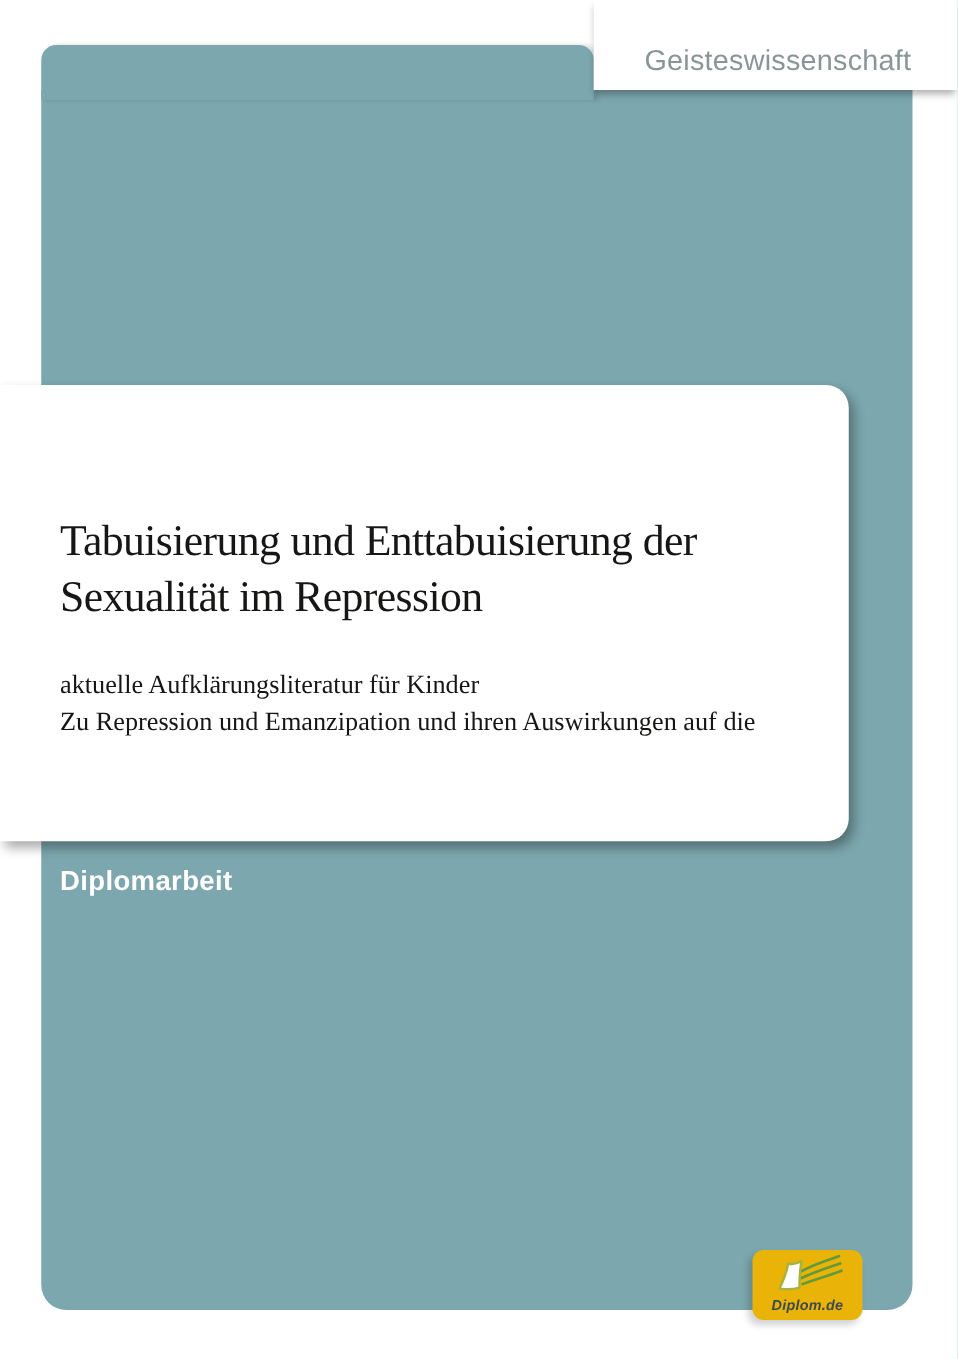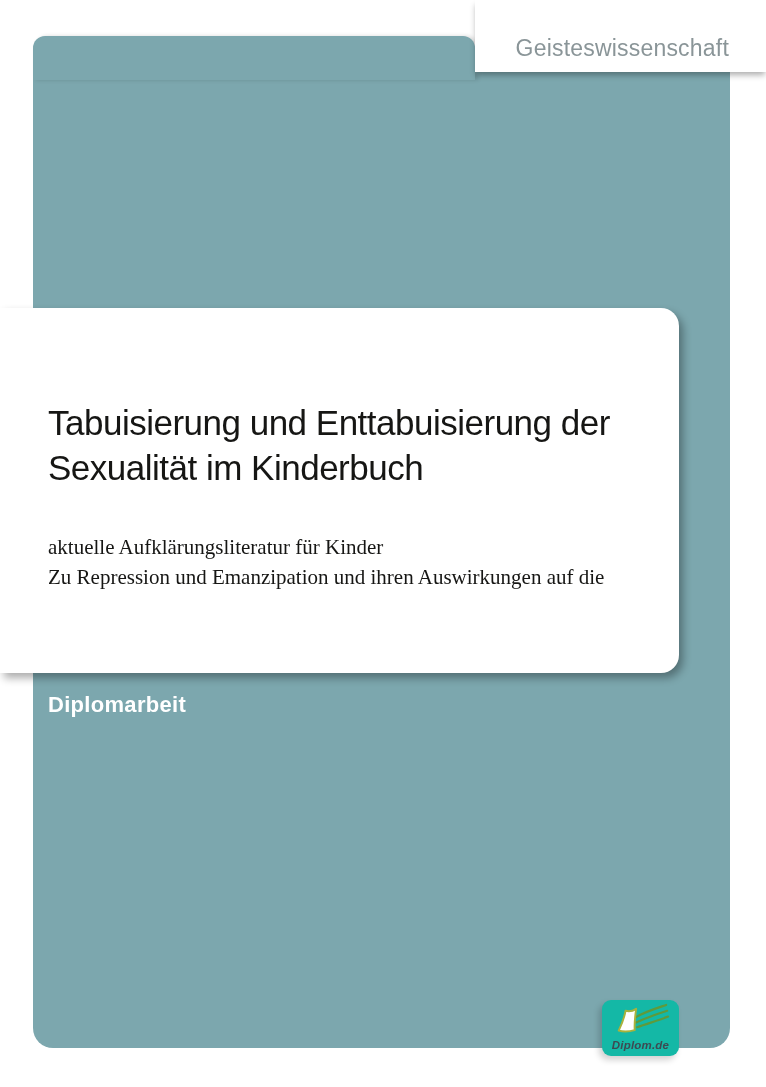--- a/index.html
+++ b/index.html
@@ -66,22 +66,22 @@
     position: absolute;
     left: 48px; top: 18px;
     font-weight: bold;
     font-size: 22px;
     line-height: 1.2;
     color: #1d1d1b;
     white-space: nowrap;
   }
   .book-title {
     position: absolute;
-    left: 48px; top: 92px;
-    font-family: Liberation Sans, sans-serif;
+    left: 48px; top: 102px;
+    font-family: Liberation Serif, serif;
     font-size: 35px;
     line-height: 45px;
     letter-spacing: -0.5px;
     color: #161614;
     white-space: nowrap;
   }
   .book-subtitle {
     position: absolute;
     left: 48px; top: 224px;
     font-family: "Liberation Serif", serif;
@@ -99,22 +99,22 @@
     line-height: 1.2;
     letter-spacing: 0.3px;
     color: #ffffff;
     z-index: 2;
     white-space: nowrap;
   }
   
   .publisher-logo {
     position: absolute;
     left: 602px; top: 1000px;
-    width: 77px; height: 56px;
-    background: #14b8a6;
+    width: 88px; height: 56px;
+    background: #eab308;
     border-radius: 9px;
     box-shadow: -3px 4px 6px rgba(0,0,0,0.18);
     z-index: 5;
   }
   .publisher-logo svg {
     display: block;
     margin: 3px auto 0 auto;
   }
   .publisher-logo-text {
     position: absolute;
@@ -136,21 +136,21 @@
   <div class="teal-tab"></div>
   <div class="teal-body"></div>
 
   <div class="top-notch">
     <span class="category-label">Geisteswissenschaft</span>
   </div>
 
   <div class="title-card">
     <div class="book-title">
       <div>Tabuisierung und Enttabuisierung der</div>
-      <div>Sexualität im Kinderbuch</div>
+      <div>Sexualität im Repression</div>
     </div>
     <div class="book-subtitle">
       <div>aktuelle Aufklärungsliteratur für Kinder</div>
       <div>Zu Repression und Emanzipation und ihren Auswirkungen auf die</div>
     </div>
   </div>
 
   <div class="doc-type">Diplomarbeit</div>
 
   <div class="publisher-logo">

